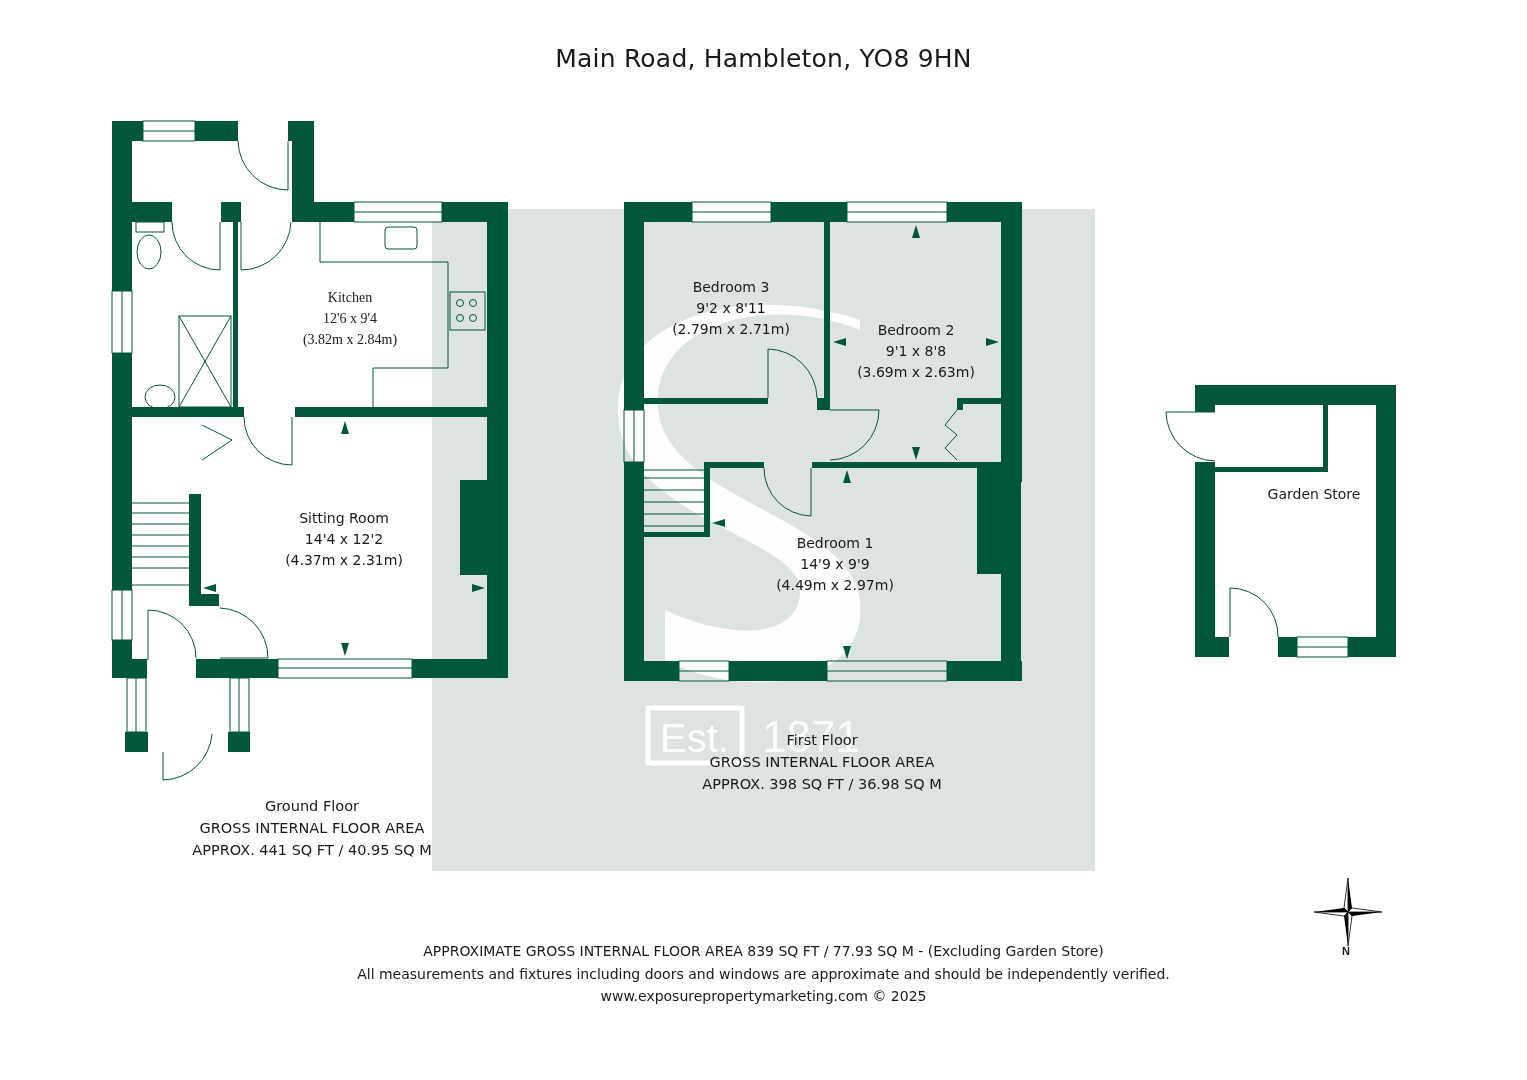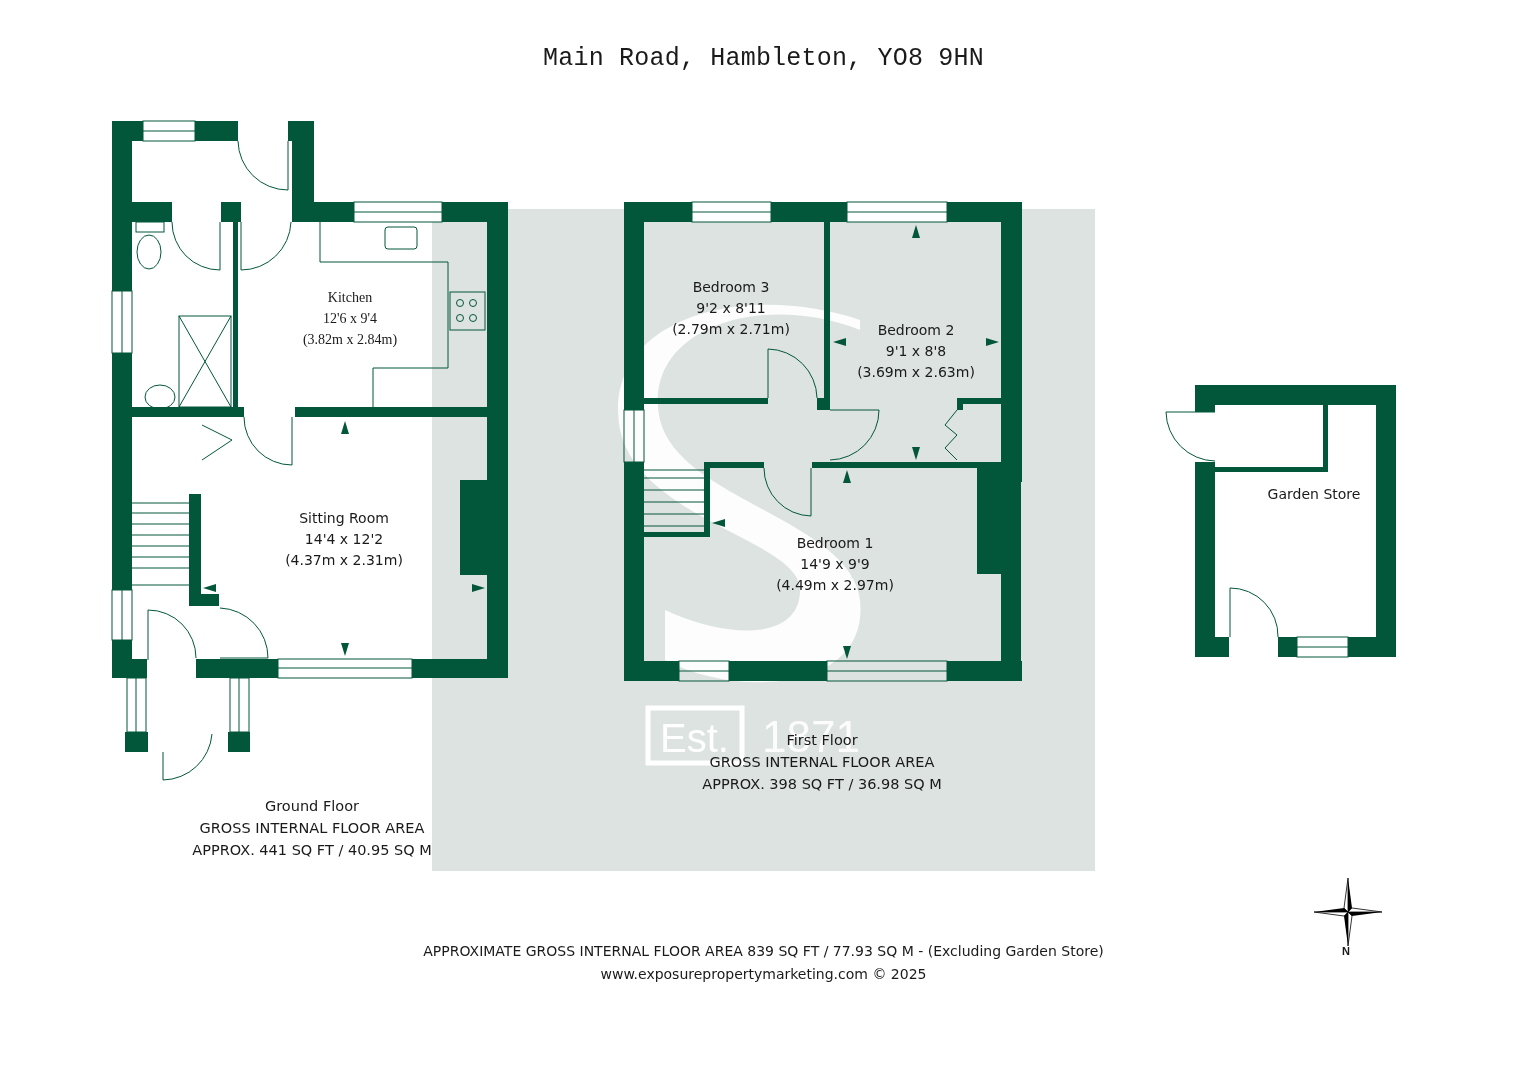--- a/index.html
+++ b/index.html
@@ -1,17 +1,17 @@
 <!DOCTYPE html>
 <html><head>
 <meta charset="utf-8">
 <style>
   html,body{margin:0;padding:0;background:#ffffff;}
   body{width:1527px;height:1080px;position:relative;overflow:hidden;font-family:"DejaVu Sans","Liberation Sans",sans-serif;color:#1a1a1a;}
-  .title{position:absolute;left:0;width:1527px;top:44px;text-align:center;font-size:25px;letter-spacing:0.2px;font-family:Liberation Mono, monospace;}
+  .title{position:absolute;left:0;width:1527px;top:44px;text-align:center;font-size:25px;letter-spacing:0.2px;}
   svg.plan{position:absolute;left:0;top:0;}
   .label{position:absolute;text-align:center;font-size:14px;line-height:21px;transform:translateX(-50%);white-space:nowrap;}
   .floor-label{position:absolute;text-align:center;font-size:14.5px;line-height:22px;transform:translateX(-50%);white-space:nowrap;}
   .footer{position:absolute;left:0;width:1527px;top:940px;text-align:center;font-size:14px;line-height:22.5px;}
   .compass{position:absolute;left:1312px;top:876px;}
   .compass-n{position:absolute;left:1342px;top:945px;font-size:11px;font-weight:bold;font-family:"Liberation Sans",sans-serif;}
 </style>
 </head>
 <body>
 
@@ -246,14 +246,15 @@
   <polygon points="70,36 40,32 36,36" fill="#fff" stroke="#000" stroke-width="0.8"></polygon>
   <polygon points="36,70 32,40 36,36" fill="#000"></polygon>
   <polygon points="36,70 40,40 36,36" fill="#fff" stroke="#000" stroke-width="0.8"></polygon>
   <polygon points="2,36 32,32 36,36" fill="#000"></polygon>
   <polygon points="2,36 32,40 36,36" fill="#fff" stroke="#000" stroke-width="0.8"></polygon>
 </svg>
 <div class="compass-n">N</div>
 
 <div class="footer">
   <div>APPROXIMATE GROSS INTERNAL FLOOR AREA 839 SQ FT / 77.93 SQ M - (Excluding Garden Store)</div>
+  <div>All measurements and fixtures including doors and windows are approximate and should be independently verified.</div>
   <div>www.exposurepropertymarketing.com © 2025</div>
 </div>
 
 </body></html>

